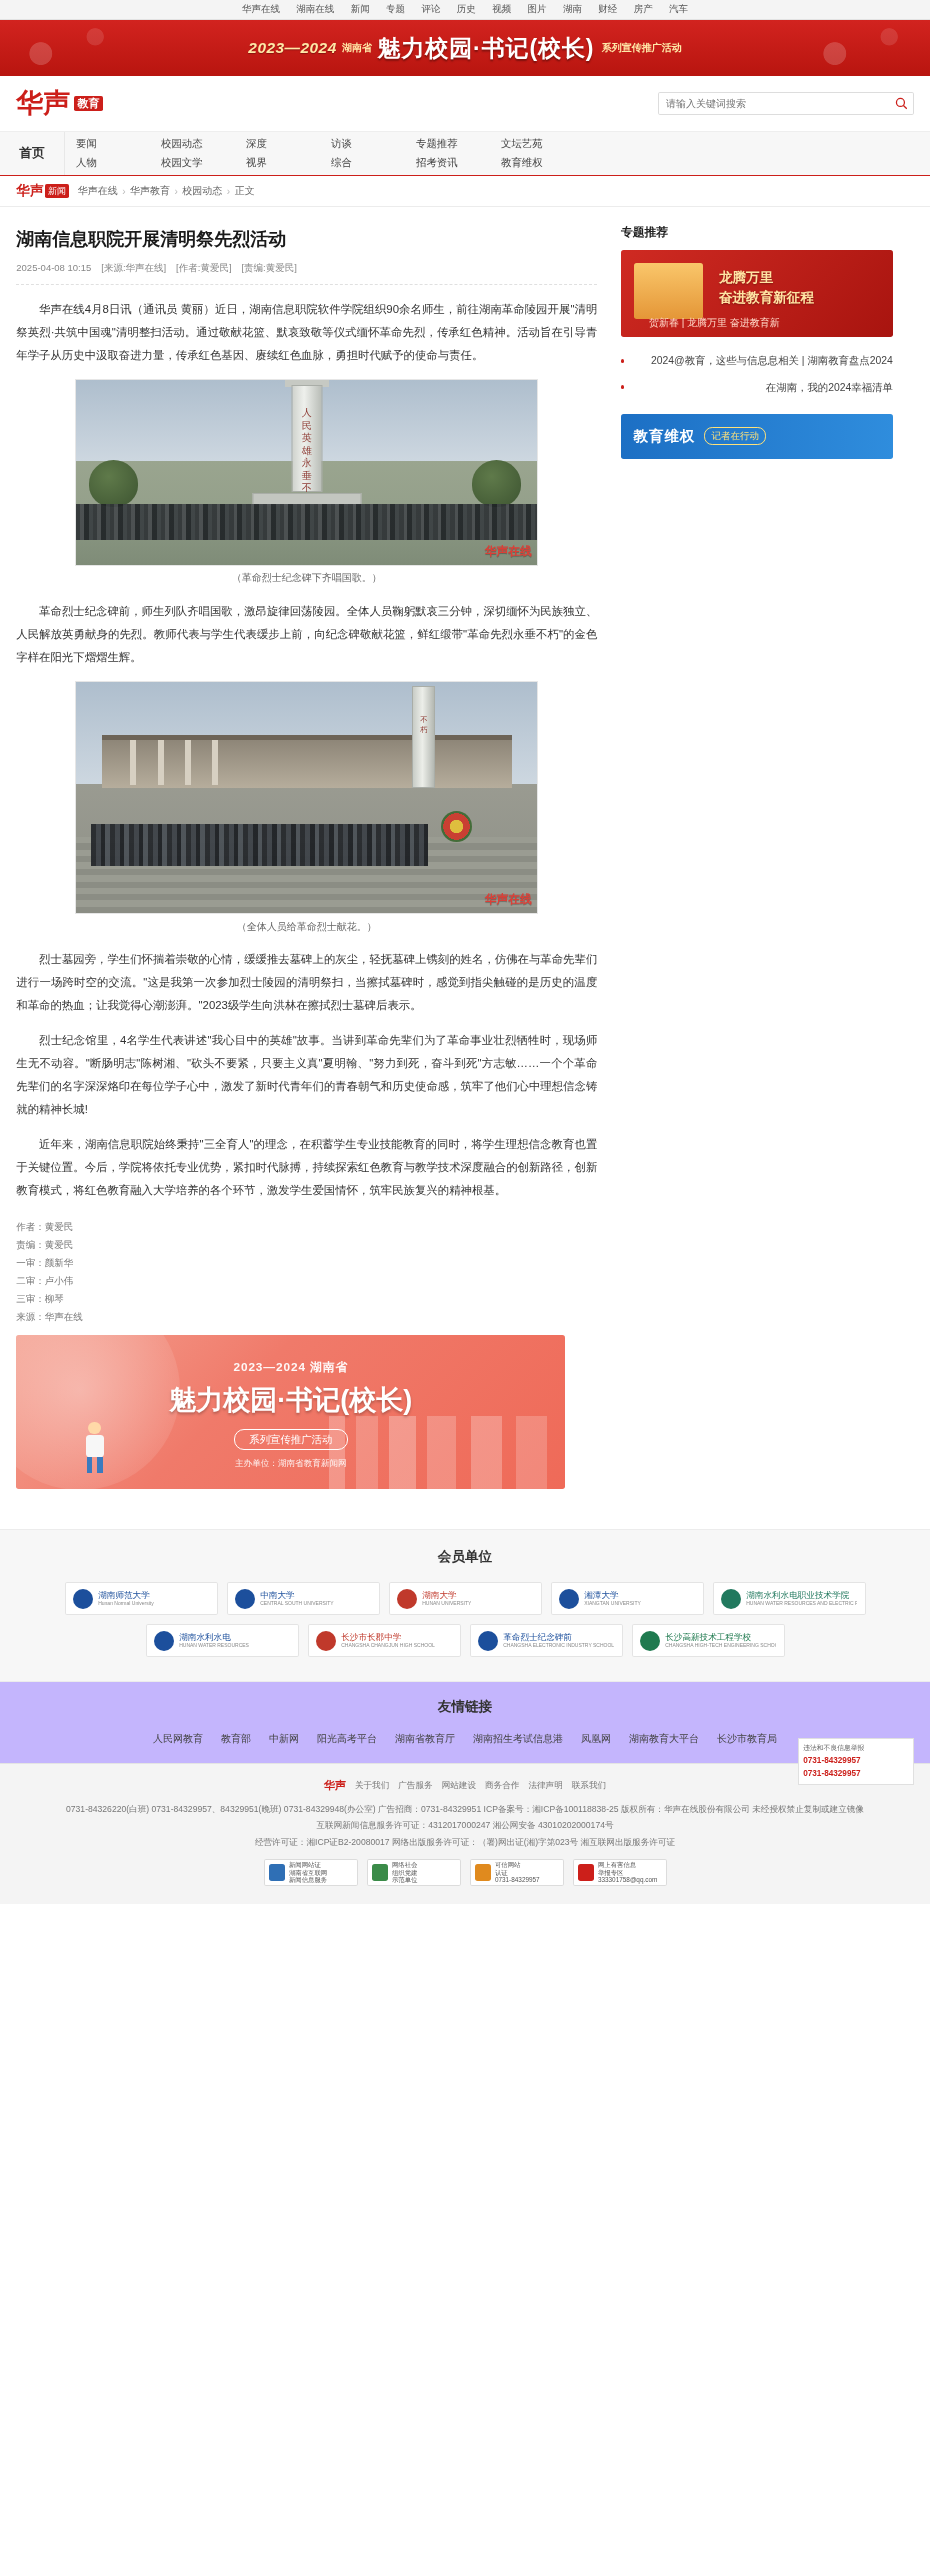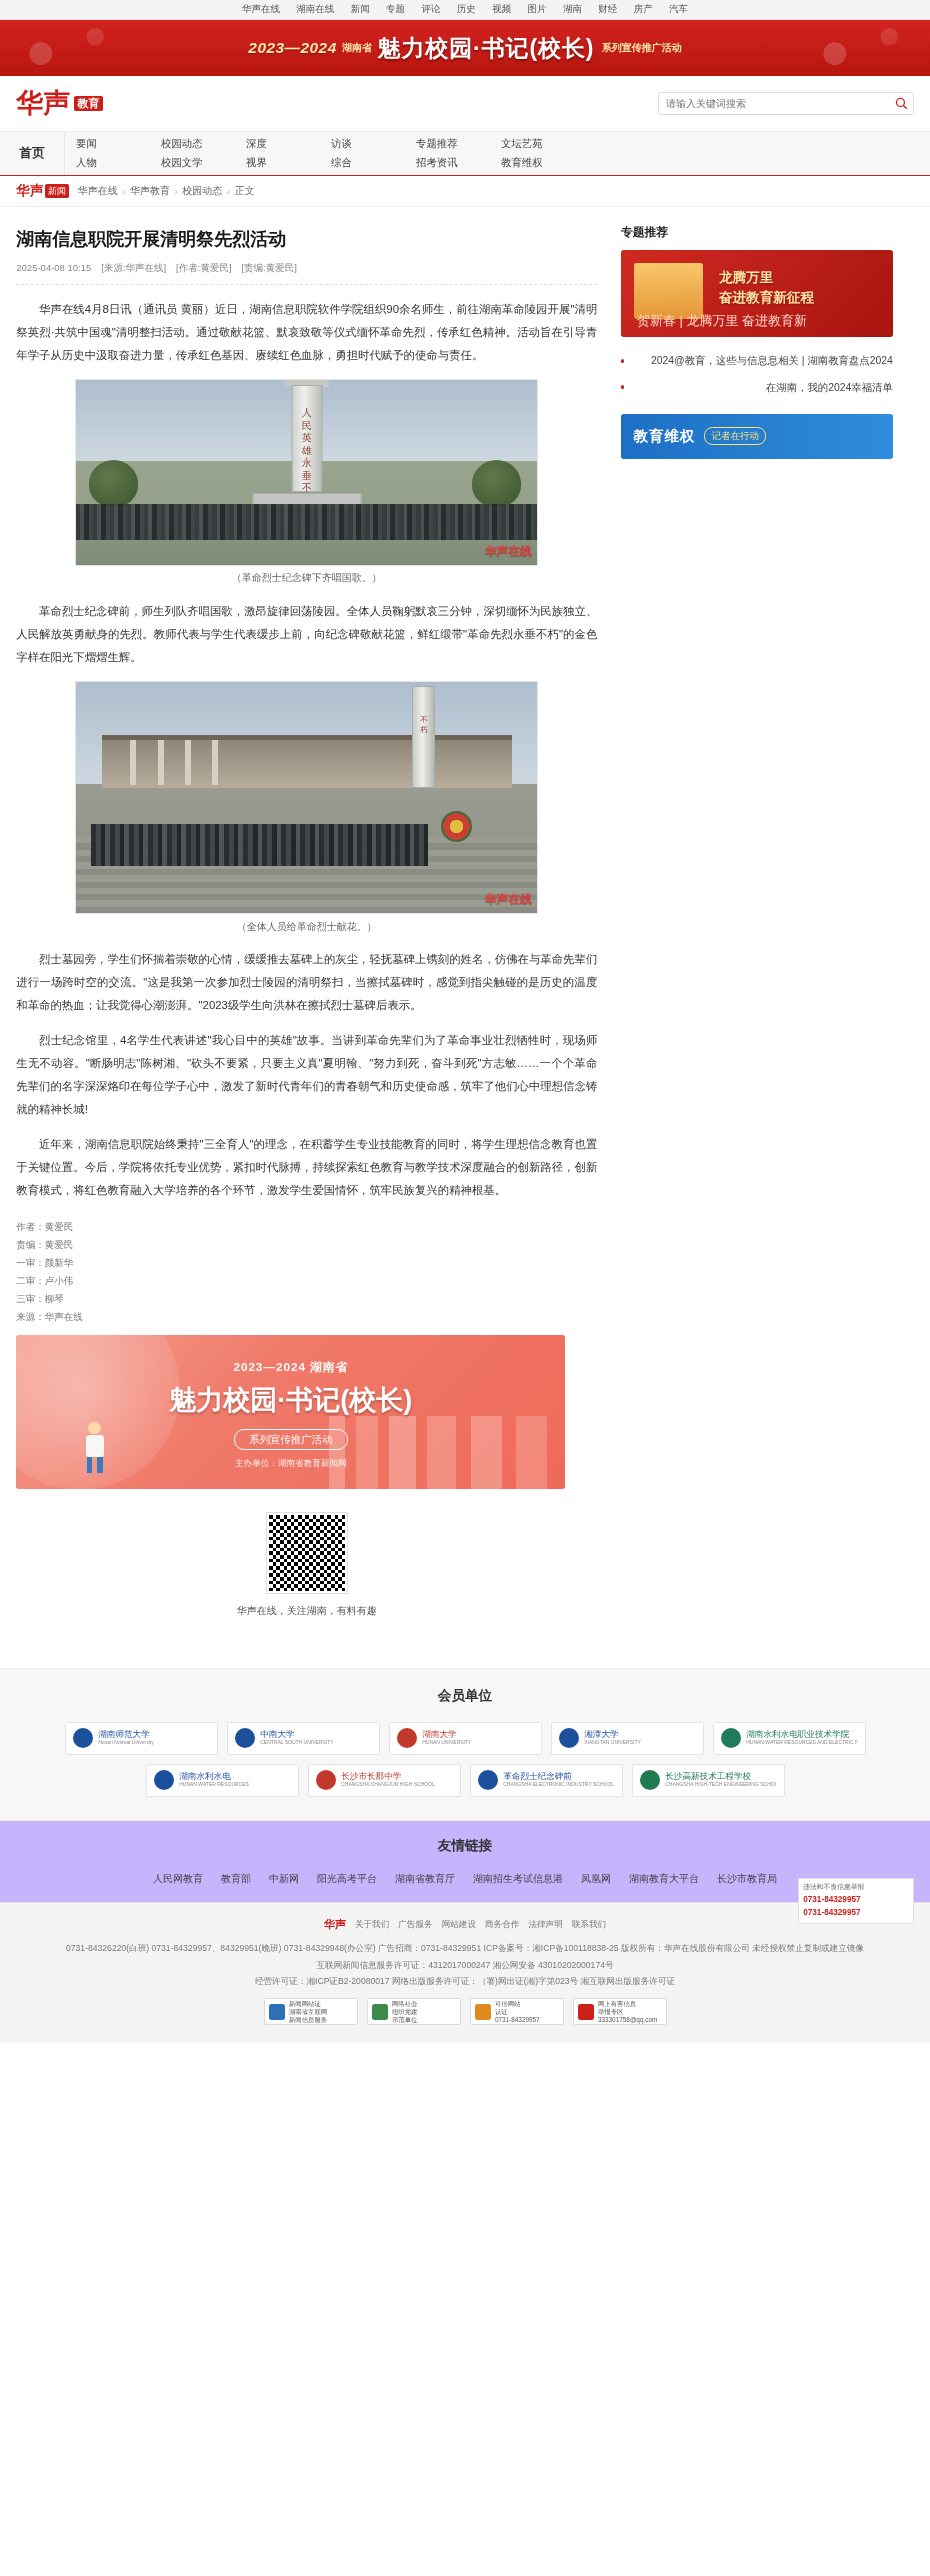--- a/index.html
+++ b/index.html
@@ -489,23 +489,23 @@
     position:absolute;
     left:98px; top:18px;
     color:#ffe4a3;
     font-size:13.6px;
     font-weight:bold;
     line-height:1.45;
     text-shadow:0 0.9px 1.8px rgba(0,0,0,.3);
   }
   .aside-card .c-sub {
     position:absolute;
-    left:16px; bottom:7.3px;
+    left:28px; bottom:7.3px;
     color:#ffd9c9;
-    font-size:13px;
+    font-size:10px;
   }
   .aside-card .c-ribbon {
     position:absolute;
     left:12.7px; top:12.7px;
     width:69px; height:56px;
     background:linear-gradient(180deg,#ffd873,#e8a33a);
     border-radius:2.7px;
     opacity:.9;
   }
   .aside-list { list-style:none; margin:0 0 12.7px 0; padding:0;text-align:right; }
@@ -815,24 +815,20 @@
           <div class="l2"></div>
       </div>
       <div class="promo-text">
         <div class="promo-year">2023—2024 湖南省</div>
         <div class="promo-title">魅力校园·书记(校长)</div>
         <div class="promo-pill">系列宣传推广活动</div>
         <div class="promo-sub">主办单位：湖南省教育新闻网</div>
       </div>
     </div>
 
-    <div class="qrwrap">
-      <div class="qr"></div>
-      <div class="qr-cap">华声在线，关注湖南，有料有趣</div>
-    </div>
   </div>
 
   <div class="aside">
     <div class="aside-h">专题推荐</div>
     <div class="aside-card">
       <div class="c-ribbon"></div>
       <div class="c-title" style="white-space:pre-line">龙腾万里
 奋进教育新征程</div>
       <div class="c-sub">贺新春 | 龙腾万里 奋进教育新</div>
     </div>

